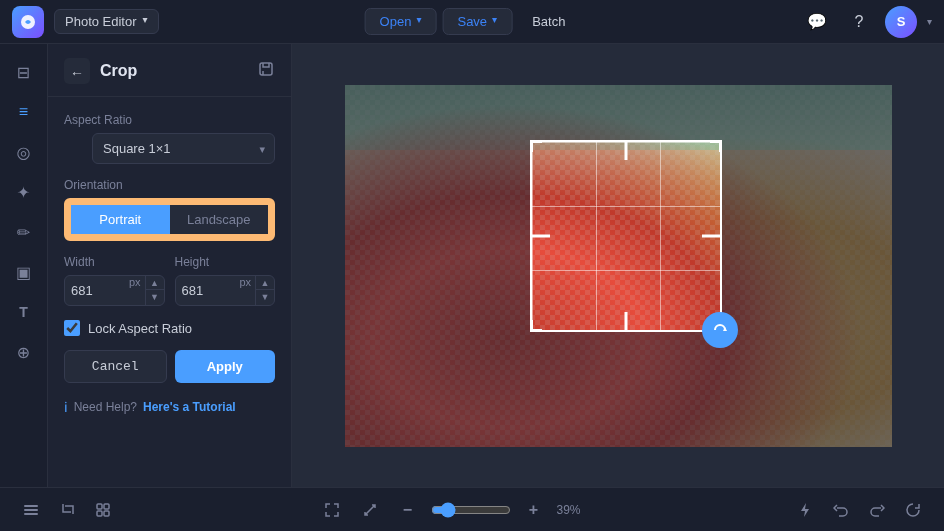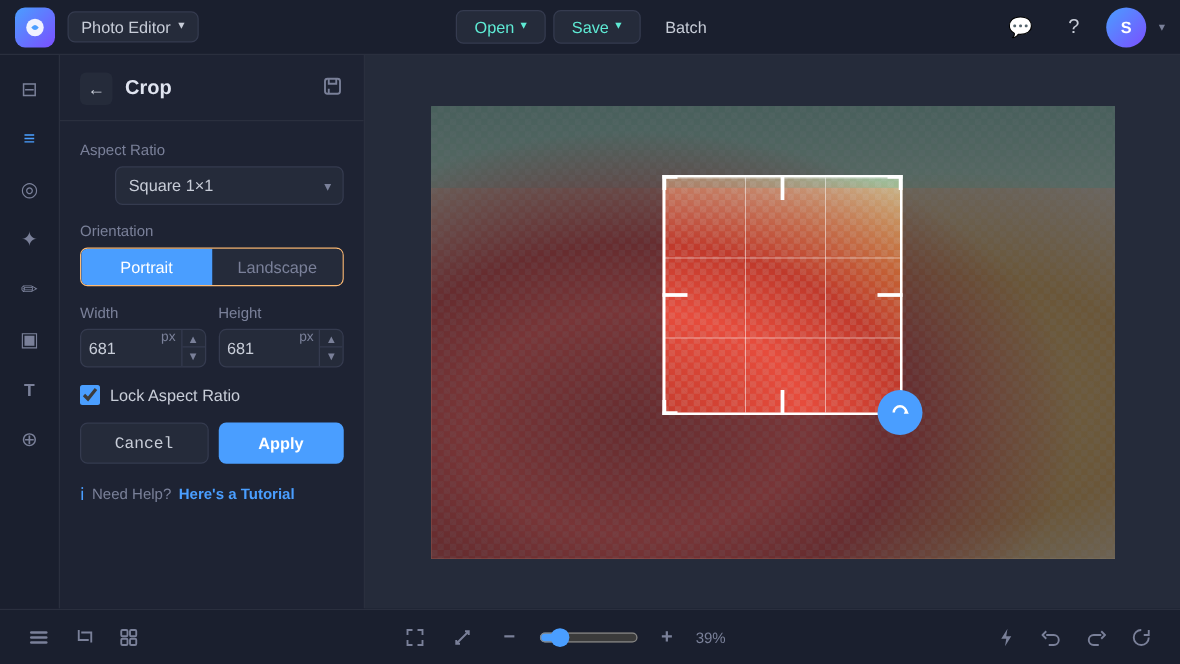--- a/index.html
+++ b/index.html
@@ -57,21 +57,21 @@
       left: 50%;
       transform: translateX(-50%);
     }
     .topbar-btn {
       display: flex;
       gap: 5px;
       background: #252b3a;
       border: 1px solid #353b4f;
       border-radius: 6px;
       padding: 5px 14px;
-      color: #5eead4;
+      color: #3b82f6;
       font-size: 13px;
       cursor: pointer;
     }
     .topbar-btn-batch {
       background: transparent;
       border: none;
       color: #c8cdd8;
       font-size: 13px;
       cursor: pointer;
       padding: 5px 14px;
@@ -214,21 +214,21 @@
       right: 10px;
       top: 50%;
       transform: translateY(-50%);
       color: #7a8099;
       font-size: 11px;
       pointer-events: none;
     }
     .orientation-group {
       display: flex;
       gap: 0;
-      border: 1px solid #fdba74;
+      border: 7px solid #fdba74;
       border-radius: 6px;
       overflow: hidden;
     }
     .orient-btn {
       flex: 1;
       padding: 7px;
       text-align: center;
       font-size: 13px;
       cursor: pointer;
       color: #7a8099;

